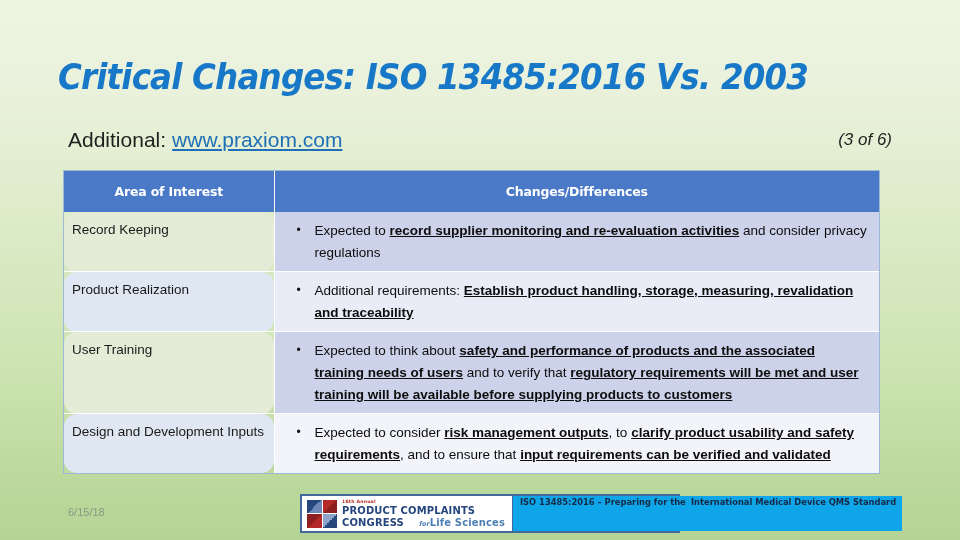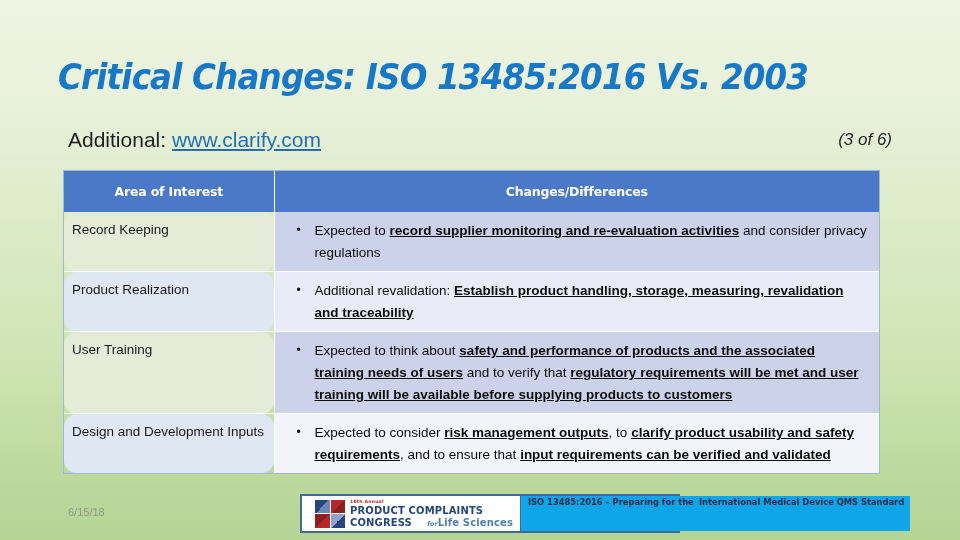--- a/index.html
+++ b/index.html
@@ -171,21 +171,20 @@
   #footer-badge {
     position: absolute;
     left: 300px;
     top: 494px;
     width: 380px;
     height: 39px;
     box-sizing: border-box;
     border: 2px solid #42699e;
     display: flex;
     background: #ffffff;
-    padding-left: 8px;
   }
   .badge-left {
     flex: 0 0 192px;
     background: #ffffff;
     display: flex;
     align-items: center;
     padding-left: 5px;
     border-right: 1px solid #42699e;
     box-sizing: border-box;
   }
@@ -269,21 +268,21 @@
   }
 </style>
 </head>
 <body>
 
 <div id="slide">
 
   <div id="title">Critical Changes:  ISO 13485:2016 Vs. 2003</div>
 
   <div id="refline">
-    <span class="ref-label">Additional:</span><a class="ref-link" href="#">www.clarify.com</a>
+    <span class="ref-label">Additional:</span><a class="ref-link" href="#">www.praxiom.com</a>
   </div>
 
   <div id="pagecount">(3 of 6)</div>
 
   <div id="table-wrap">
     <table class="iso-table">
       <colgroup>
         <col class="col-area">
         <col>
       </colgroup>
@@ -301,21 +300,21 @@
                 <span class="bullet-dot">•</span>
                 <span class="bullet-text"><span>Expected to </span><b>record supplier monitoring and re-evaluation activities</b><span> and consider privacy regulations</span></span>
               </div>
             </td>
           </tr>
           <tr class="rowB">
             <td class="area-cell">Product Realization</td>
             <td class="change-cell">
               <div class="bullet-row">
                 <span class="bullet-dot">•</span>
-                <span class="bullet-text"><span>Additional revalidation:  </span><b>Establish product handling, storage, measuring, revalidation and traceability</b></span>
+                <span class="bullet-text"><span>Additional requirements:  </span><b>Establish product handling, storage, measuring, revalidation and traceability</b></span>
               </div>
             </td>
           </tr>
           <tr class="rowC">
             <td class="area-cell">User Training</td>
             <td class="change-cell">
               <div class="bullet-row">
                 <span class="bullet-dot">•</span>
                 <span class="bullet-text"><span>Expected to think about </span><b>safety and performance of products and the associated training needs of users</b><span> and to verify that </span><b>regulatory requirements will be met and user training will be available before supplying products to customers</b></span>
               </div>

